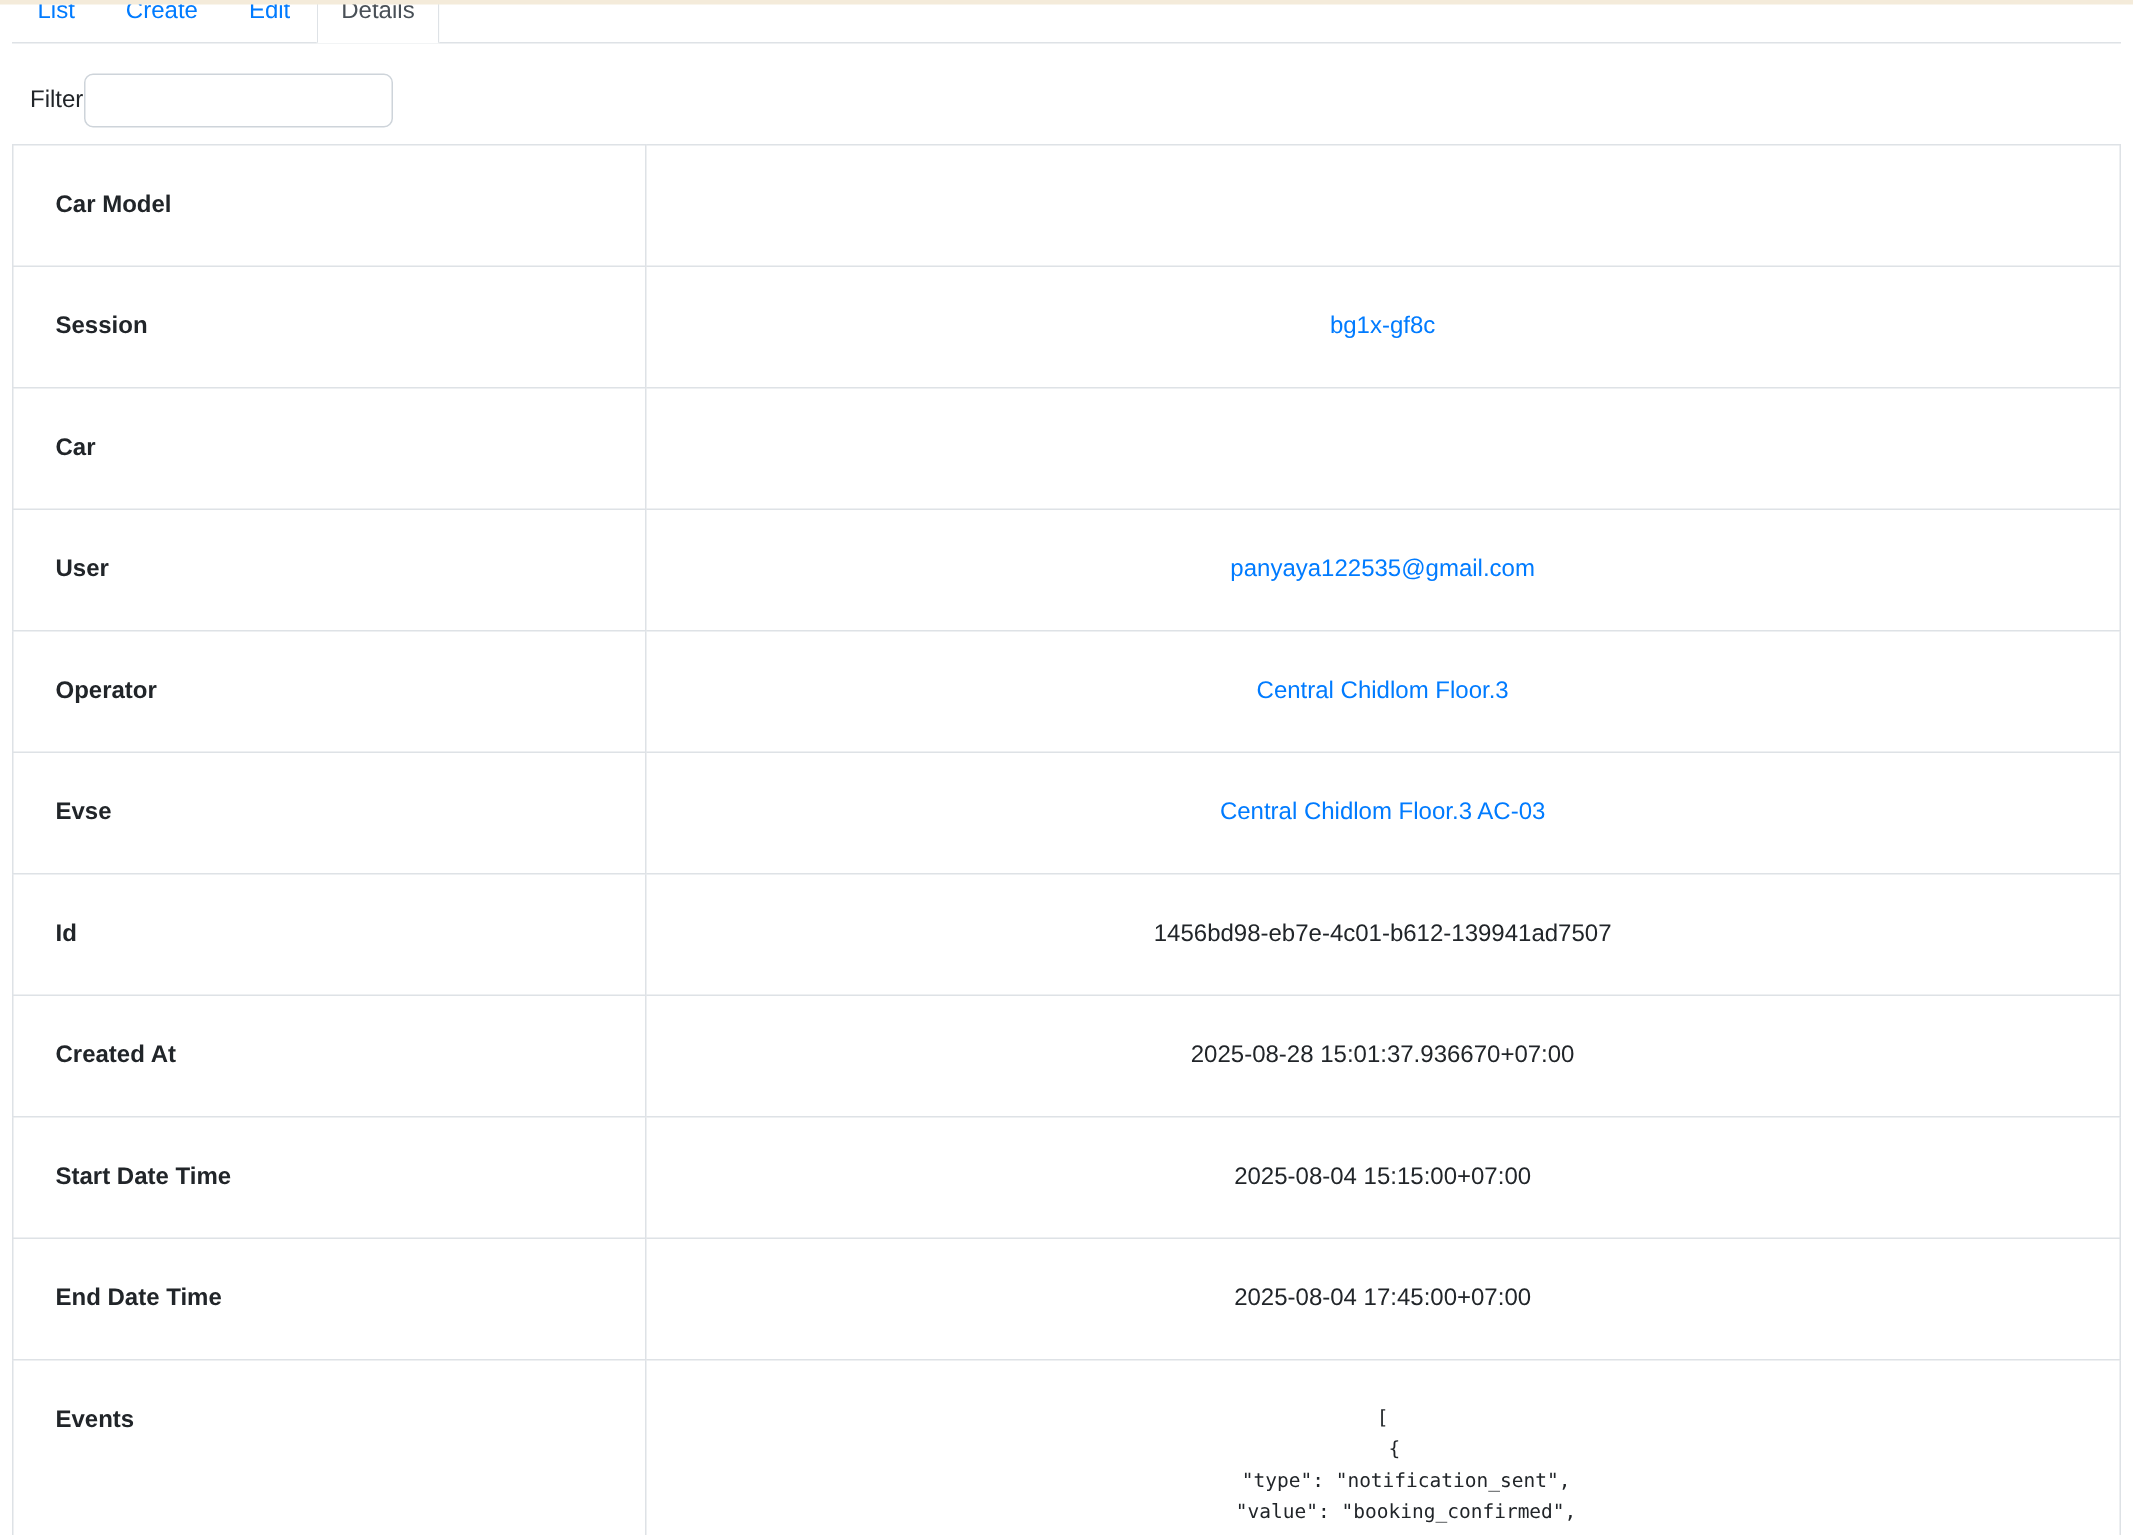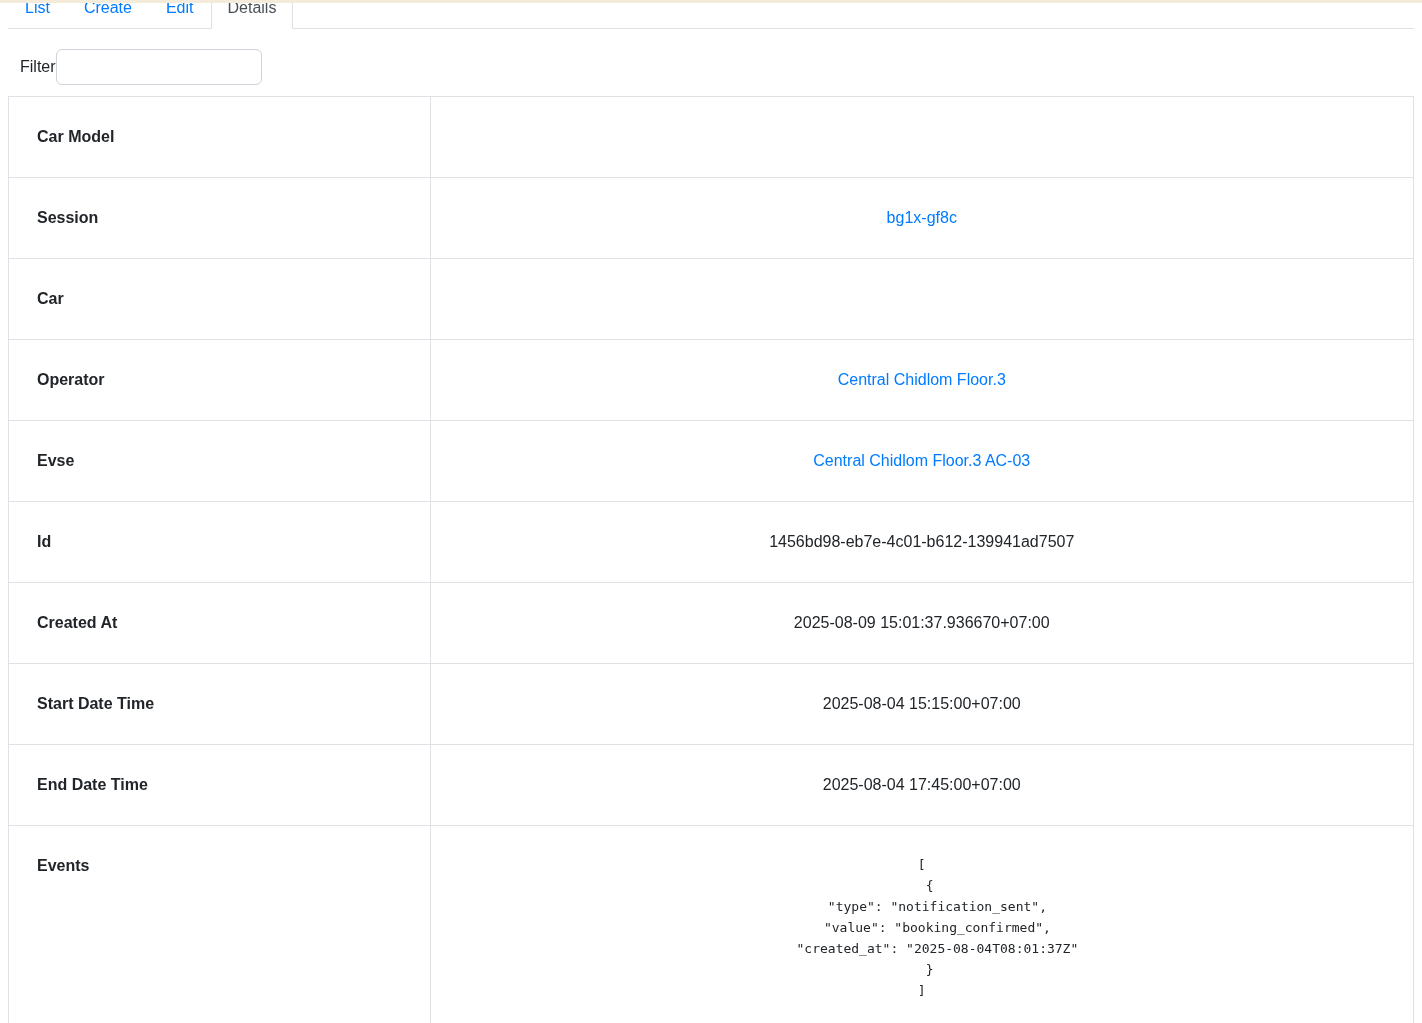--- a/index.html
+++ b/index.html
@@ -137,34 +137,38 @@
         </tr>
         <tr>
           <td class="label-cell"><b>Session</b></td>
           <td class="value-cell"><a href="#" class="value-link">bg1x-gf8c</a></td>
         </tr>
         <tr>
           <td class="label-cell"><b>Car</b></td>
           <td class="value-cell"><span></span></td>
         </tr>
         <tr>
+          <td class="label-cell"><b>User</b></td>
+          <td class="value-cell"><a href="#" class="value-link">panyaya122535@gmail.com</a></td>
+        </tr>
+        <tr>
           <td class="label-cell"><b>Operator</b></td>
           <td class="value-cell"><a href="#" class="value-link">Central Chidlom Floor.3</a></td>
         </tr>
         <tr>
           <td class="label-cell"><b>Evse</b></td>
           <td class="value-cell"><a href="#" class="value-link">Central Chidlom Floor.3 AC-03</a></td>
         </tr>
         <tr>
           <td class="label-cell"><b>Id</b></td>
           <td class="value-cell"><span>1456bd98-eb7e-4c01-b612-139941ad7507</span></td>
         </tr>
         <tr>
           <td class="label-cell"><b>Created At</b></td>
-          <td class="value-cell"><span>2025-08-09 15:01:37.936670+07:00</span></td>
+          <td class="value-cell"><span>2025-08-28 15:01:37.936670+07:00</span></td>
         </tr>
         <tr>
           <td class="label-cell"><b>Start Date Time</b></td>
           <td class="value-cell"><span>2025-08-04 15:15:00+07:00</span></td>
         </tr>
         <tr>
           <td class="label-cell"><b>End Date Time</b></td>
           <td class="value-cell"><span>2025-08-04 17:45:00+07:00</span></td>
         </tr>
         <tr>

